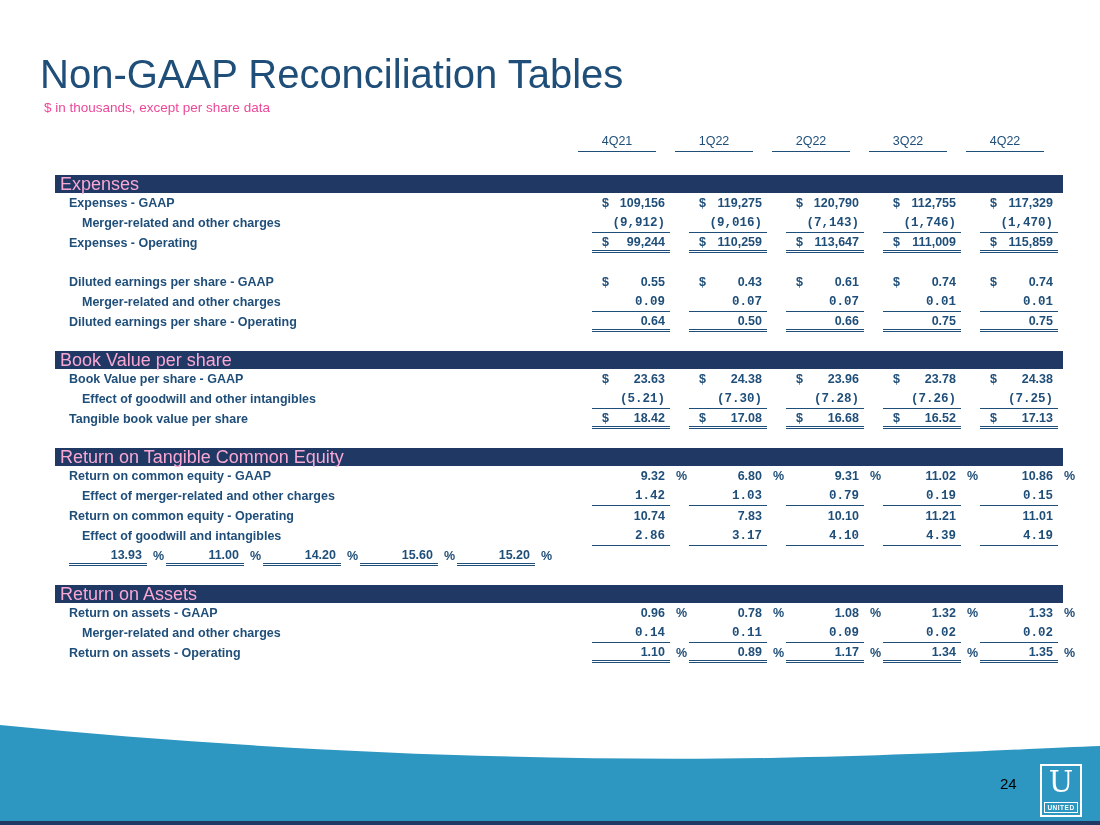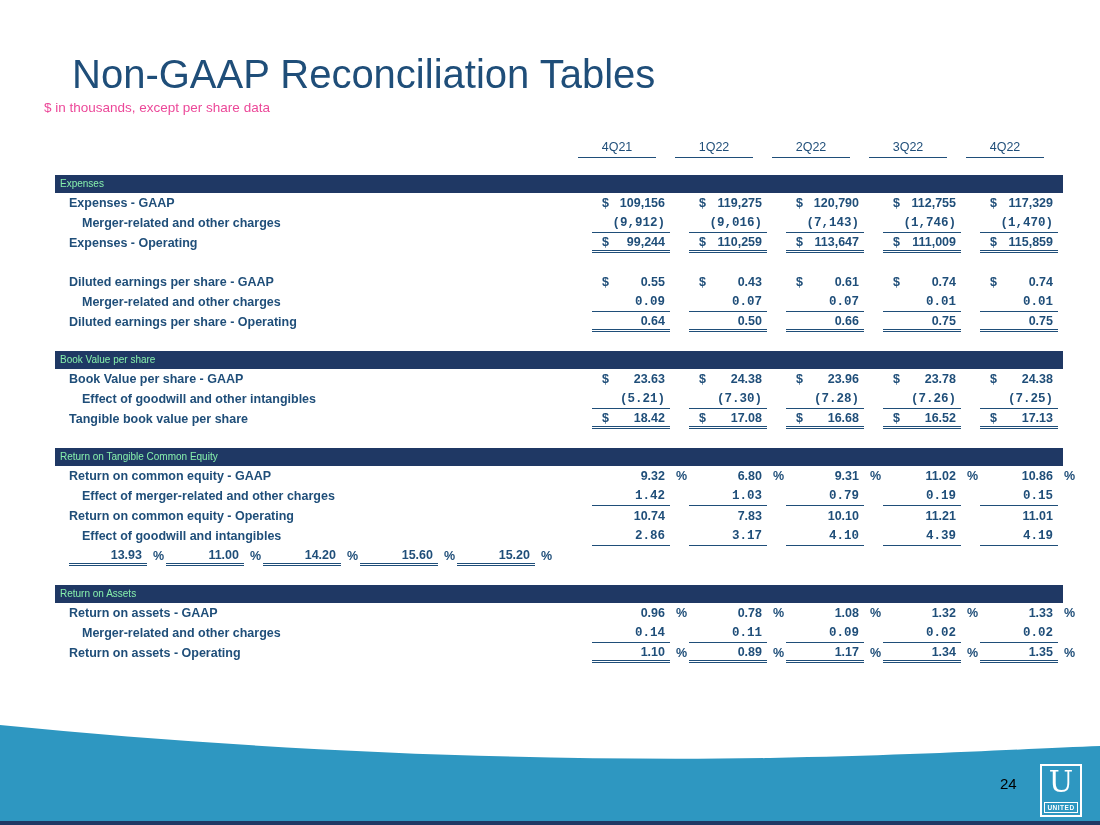--- a/index.html
+++ b/index.html
@@ -4,48 +4,48 @@
 <style>
   html,body{margin:0;padding:0;background:#e8e8e8;}
   .slide{
     position:relative;width:1100px;height:825px;background:#ffffff;
     overflow:hidden;font-family:"Liberation Sans",sans-serif;
     margin:0 auto;
   }
   
   .title{
     position:absolute;left:40px;top:52px;
-    font-size:40px;font-weight:400;color:#1F4E79;letter-spacing:0px;margin-left:32px;
+    font-size:40px;font-weight:400;color:#1F4E79;letter-spacing:0px;
   }
   .subtitle{
     position:absolute;left:44px;top:100px;
     font-size:13.5px;color:#ec4899;
   }
   
   .col-headers{
-    position:absolute;left:55px;top:140px;width:1008px;
+    position:absolute;left:55px;top:134px;width:1008px;
     display:flex;align-items:flex-end;
   }
   .col-head-label-spacer{width:523px;flex:none;}
   .col-head{
     width:78px;flex:none;text-align:center;
     font-size:12.5px;color:#1F4E79;
     border-bottom:1.5px solid #1F4E79;
     padding-bottom:3px;
   }
   .col-head-sp{width:19px;flex:none;}
   
   .recon-table{
     position:absolute;left:55px;top:175px;width:1008px;
     color:#1F4E79;
   }
   .section{margin-bottom:19px;}
   .section-header{
-    height:18px;line-height:18px;background:#1F3864;color:#86efac;
-    font-size:10px;padding-left:5px;
+    height:18px;line-height:18px;background:#1F3864;color:#f9a8d4;
+    font-size:18px;padding-left:5px;
   }
   .row{display:flex;height:20px;align-items:stretch;font-size:12.5px;font-weight:700;padding-left:14px;}
   .row-label{width:523px;flex:none;display:flex;align-items:center;}
   .row-label.indent{padding-left:13px;box-sizing:border-box;}
   .qcell{
     width:78px;flex:none;display:flex;align-items:center;
     padding:0 5px 0 10px;box-sizing:border-box;
   }
   .qcell .dollar{text-align:left;}
   .qcell .val{margin-left:auto;text-align:right;}

